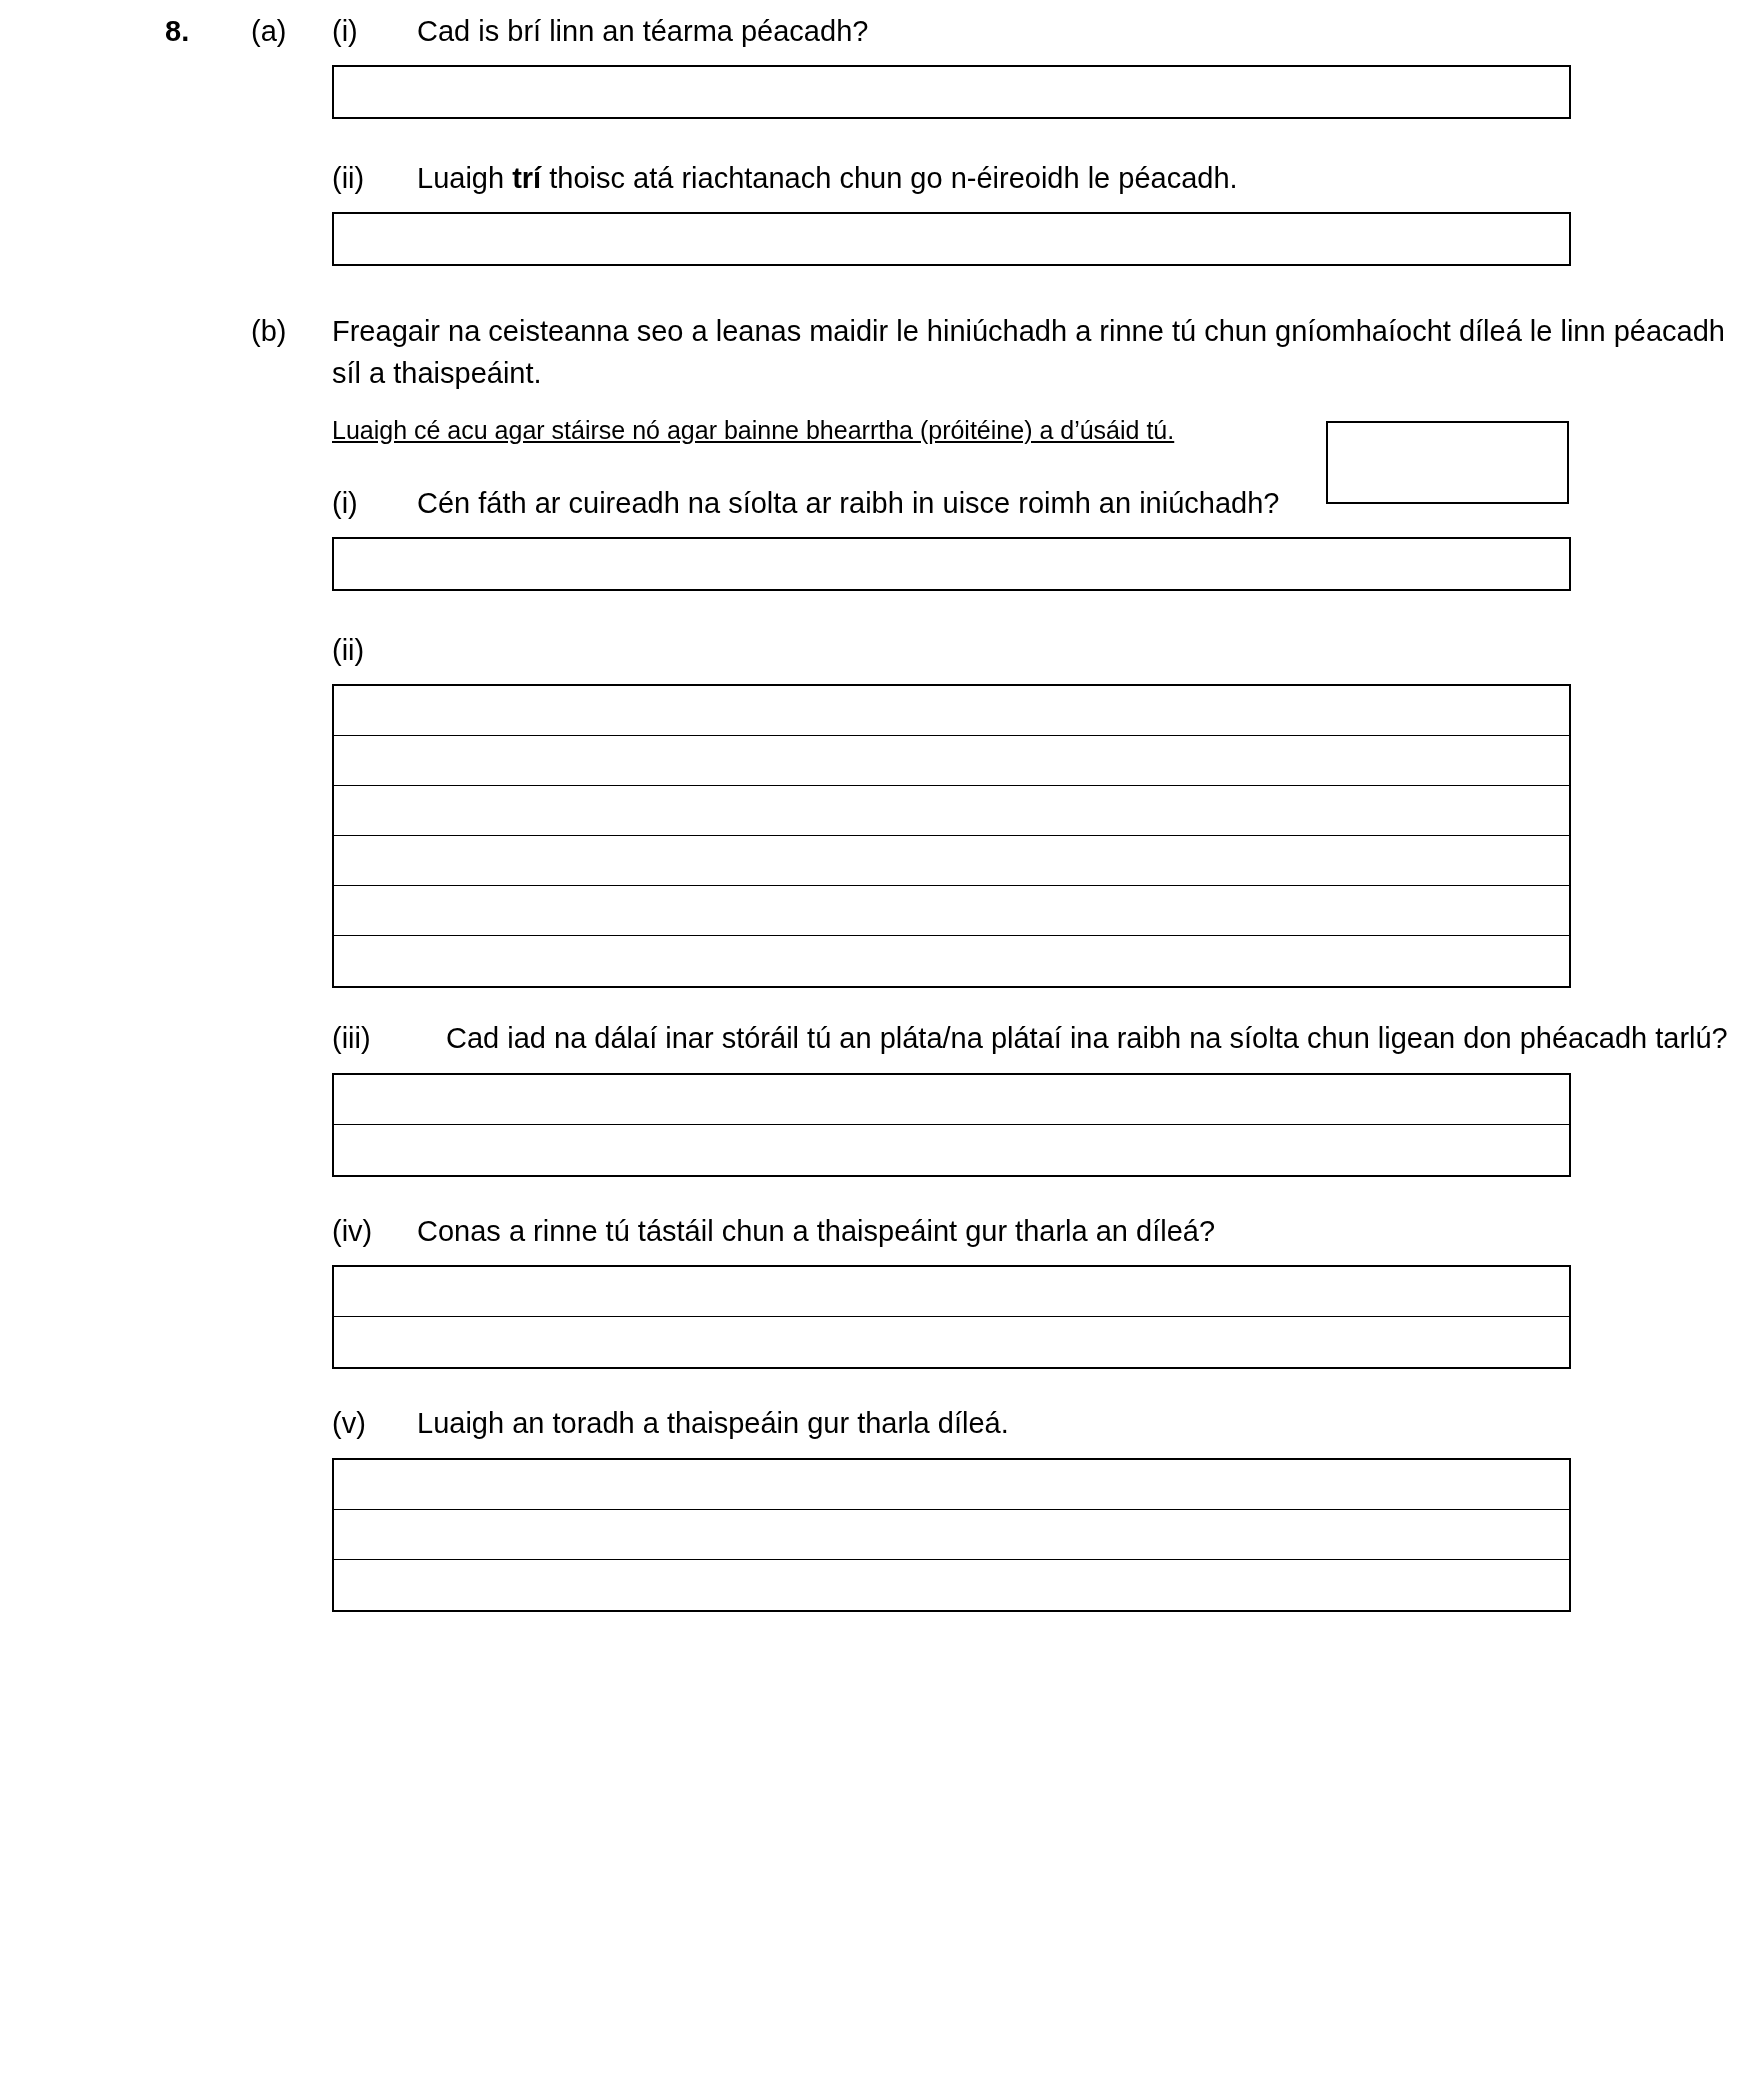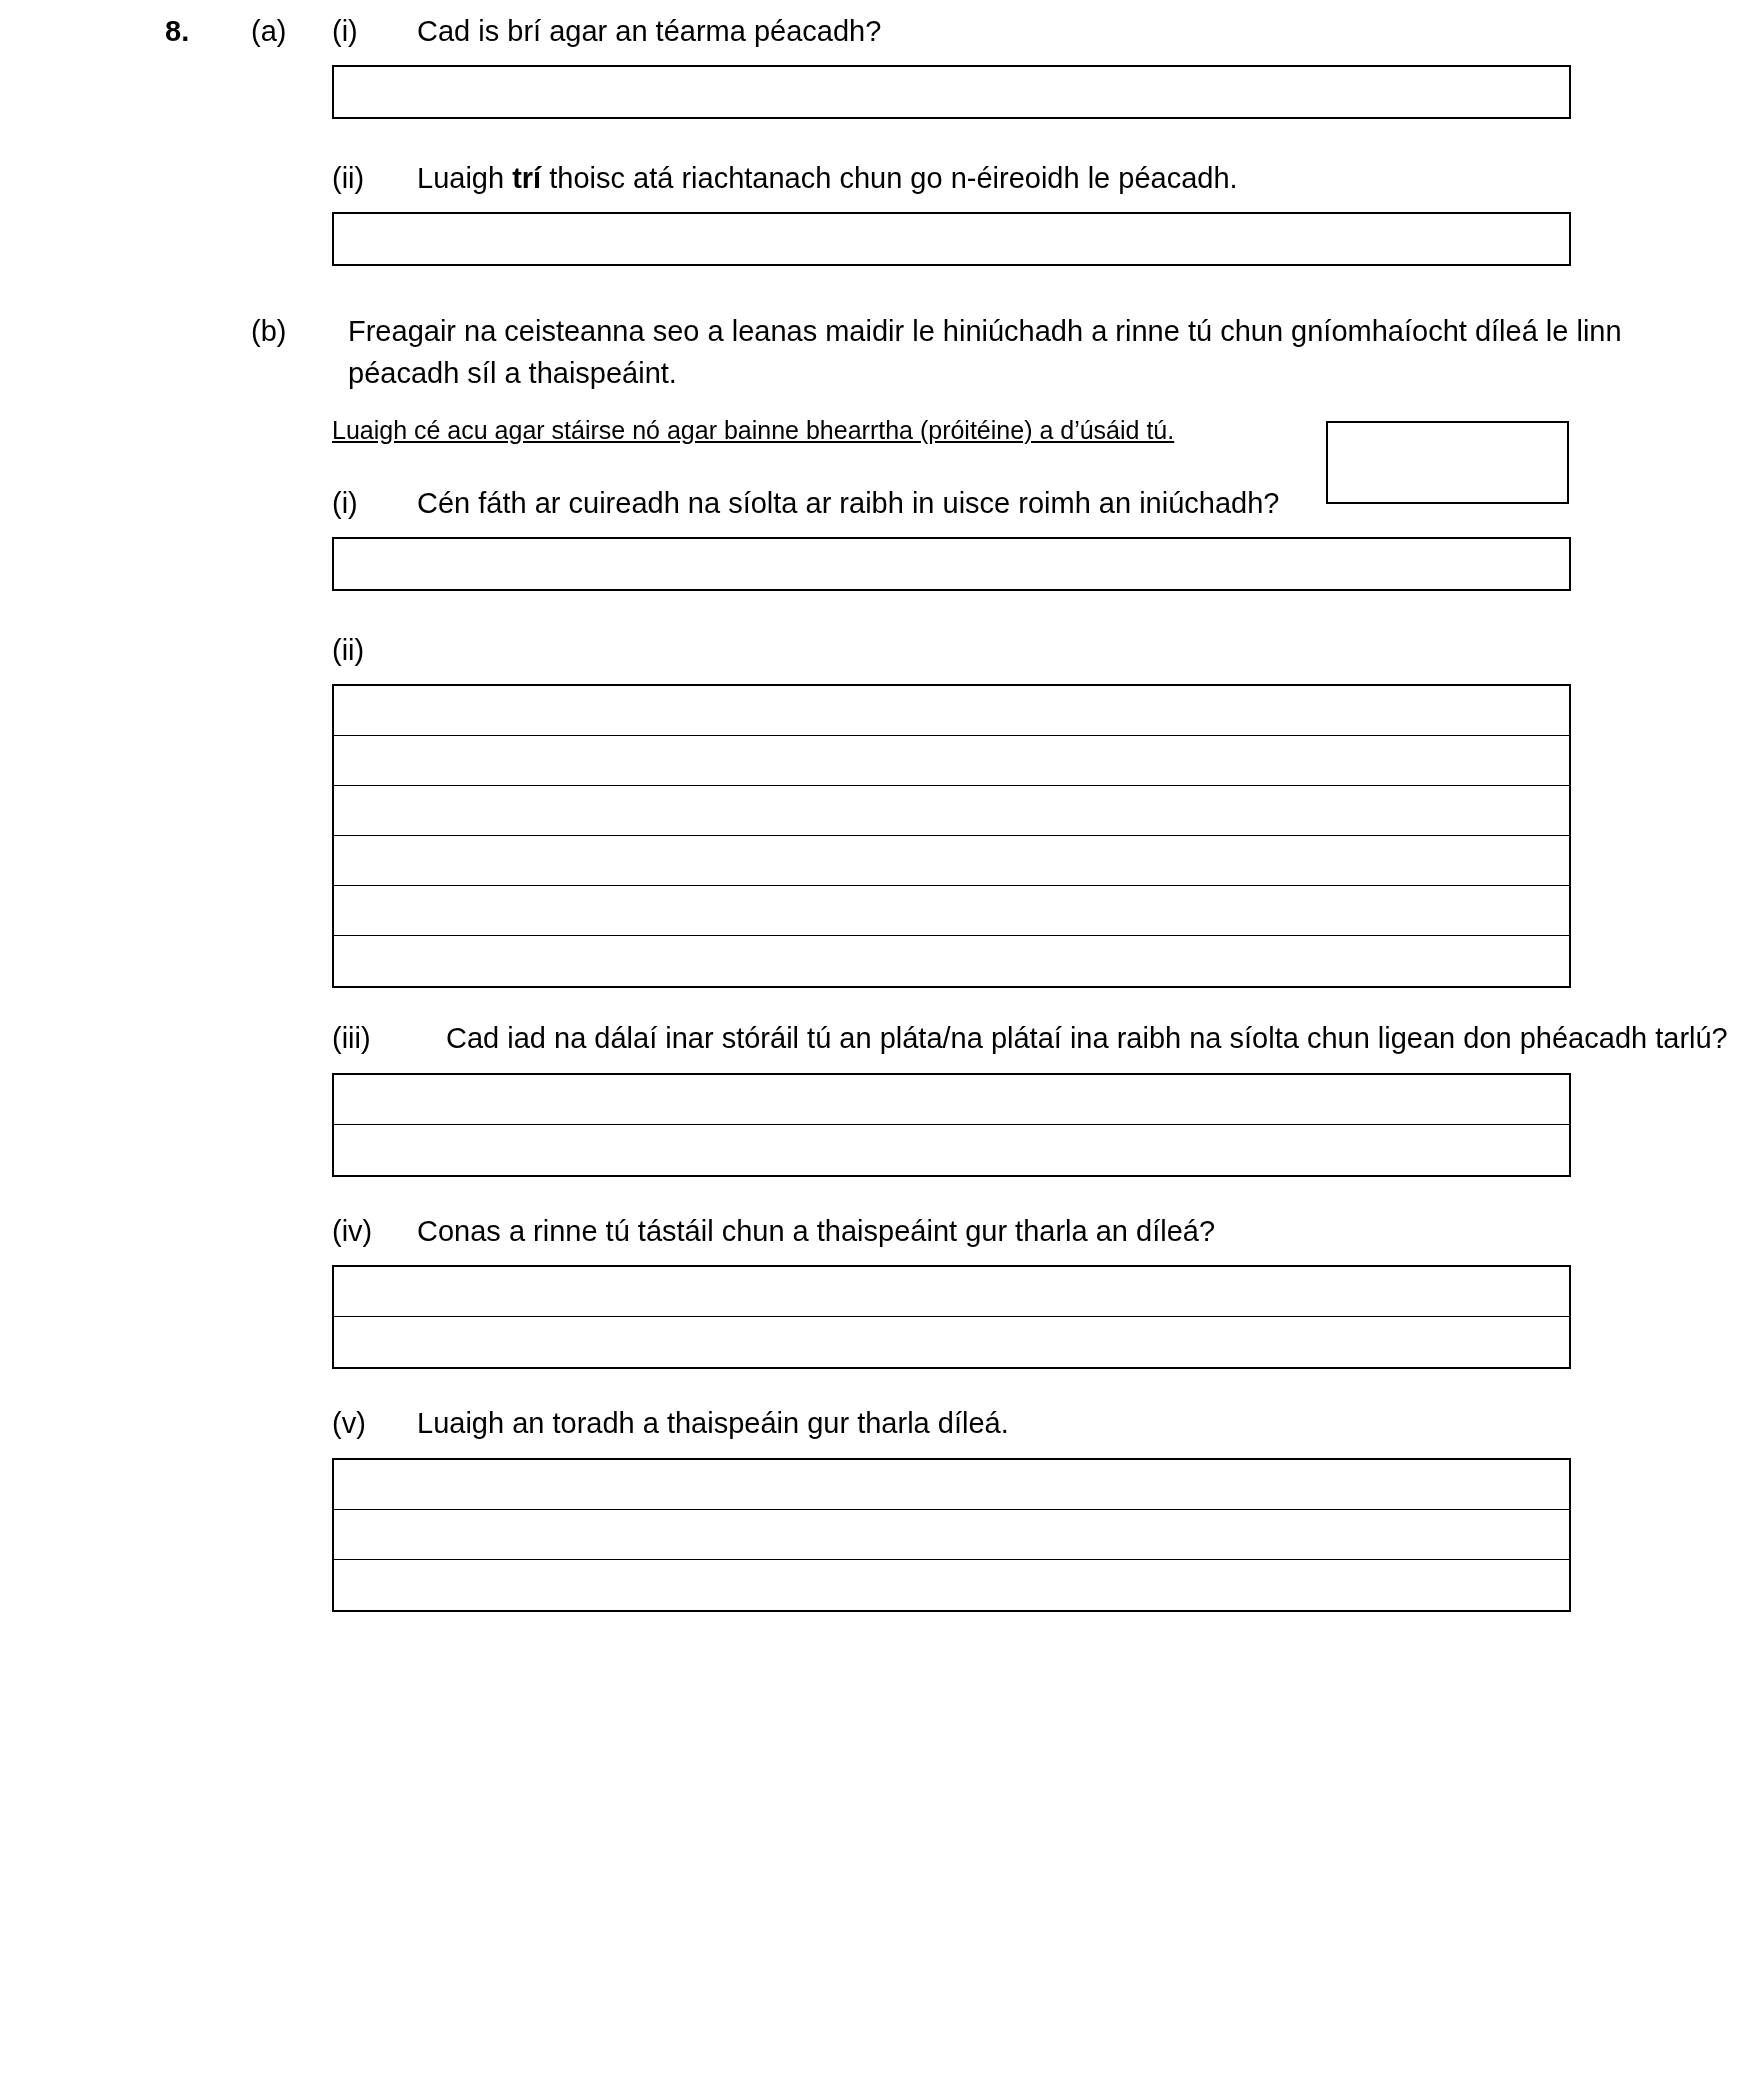--- a/index.html
+++ b/index.html
@@ -89,21 +89,21 @@
 <body>
 
 <div class="page">
 
   <div class="top-pad"></div>
 
   <div class="qrow">
     <div class="lbl bold col-num">8.</div>
     <div class="lbl col-alpha">(a)</div>
     <div class="lbl col-rom">(i)</div>
-    <div class="body-text"><span>Cad is brí agar an téarma </span><span class="italic">péacadh</span><span>?</span></div>
+    <div class="body-text"><span>Cad is brí linn an téarma </span><span class="italic">péacadh</span><span>?</span></div>
   </div>
 
   <div class="sp-14"></div>
 
   <div class="abox">
     <div class="arow"></div>
   </div>
 
   <div class="sp-40"></div>
 
@@ -118,21 +118,21 @@
 
   <div class="abox">
     <div class="arow"></div>
   </div>
 
   <div class="sp-46"></div>
 
   <div class="qrow">
     <div class="lbl col-num"></div>
     <div class="lbl col-alpha">(b)</div>
-    <div class="body-text" style="padding-right:7.7px;margin-left:16px;">Freagair na ceisteanna seo a leanas maidir le hiniúchadh a rinne tú chun gníomhaíocht díleá le linn péacadh síl a thaispeáint.</div>
+    <div class="body-text" style="padding-right:7.7px;">Freagair na ceisteanna seo a leanas maidir le hiniúchadh a rinne tú chun gníomhaíocht díleá le linn péacadh síl a thaispeáint.</div>
   </div>
 
   <div class="sp-18"></div>
 
   <div class="qrow">
     <div class="lbl col-num"></div>
     <div class="lbl col-alpha"></div>
     <div class="body-text small">Luaigh cé acu agar stáirse nó agar bainne bhearrtha (próitéine) a d’úsáid tú.</div>
   </div>
 

